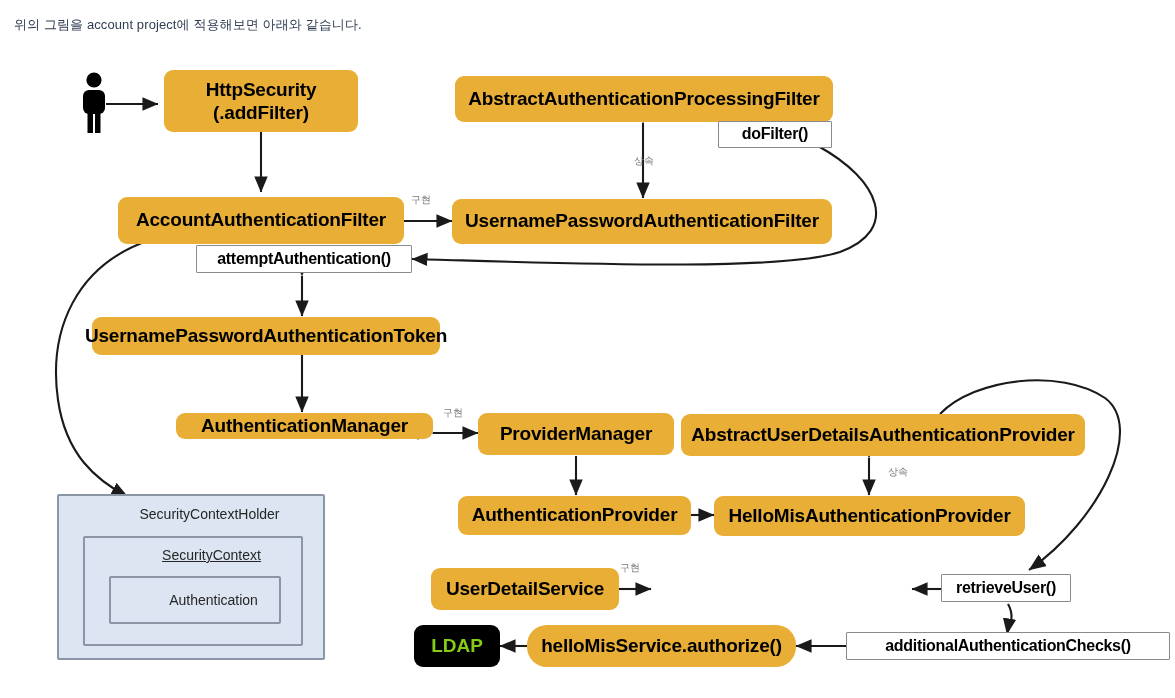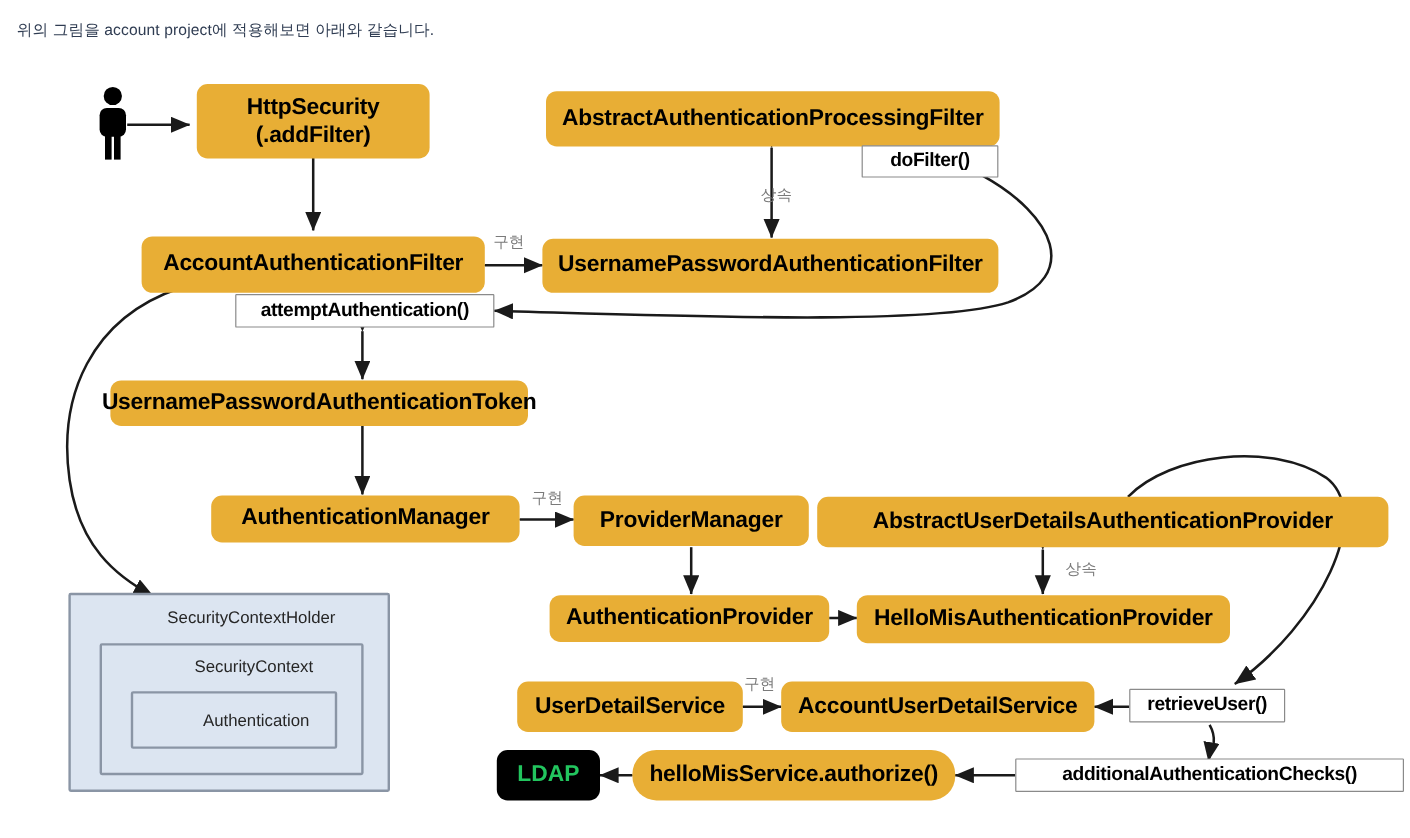--- a/index.html
+++ b/index.html
@@ -18,38 +18,38 @@
     position:absolute;box-sizing:border-box;
     display:flex;align-items:center;justify-content:center;text-align:center;
     font-weight:bold;line-height:1.18;
   }
   .node.orange{
     background:#e8ae35;color:#000000;border-radius:9px;
     font-size:19px;letter-spacing:-.2px;
   }
   .node.orange.two-line{line-height:1.22;}
   .node.black{
-    background:#000000;color:#22c55e;border-radius:9px;
+    background:#000000;color:#84cc16;border-radius:9px;
     font-size:19px;
   }
   .node.method{
     background:#ffffff;color:#000000;border:1px solid #8a8a8a;
     font-size:16px;border-radius:1px;letter-spacing:-.3px;
   }
   .node.ctx{
     background:#dce5f1;border:2px solid #8a95a5;border-radius:2px;
     color:#262626;font-weight:normal;font-size:14px;
     display:block;
   }
   .ctx-label{
     position:absolute;left:0;right:0;
     font-size:14px;color:#262626;margin-left:37px;
   }
   .edge-label{
-    position:absolute;font-size:13px;color:#7a7a7a;font-weight:normal;
+    position:absolute;font-size:10px;color:#7a7a7a;font-weight:normal;
     white-space:nowrap;
   }
   #person{position:absolute;}
 </style>
 </head>
 <body>
 
 <div id="caption">위의 그림을 account project에 적용해보면 아래와 같습니다.</div>
 
 <div id="canvas">
@@ -117,51 +117,50 @@
   </div>
 
   <div class="node orange" style="left:455px;top:76px;width:378px;height:46px;">AbstractAuthenticationProcessingFilter</div>
 
   <div class="node orange" style="left:118px;top:197px;width:286px;height:47px;">AccountAuthenticationFilter</div>
 
   <div class="node orange" style="left:452px;top:199px;width:380px;height:45px;">UsernamePasswordAuthenticationFilter</div>
 
   <div class="node orange" style="left:92px;top:317px;width:348px;height:38px;">UsernamePasswordAuthenticationToken</div>
 
-  <div class="node orange" style="left:176px;top:413px;width:257px;height:39px;">AuthenticationManager</div>
+  <div class="node orange" style="left:176px;top:413px;width:257px;height:26px;">AuthenticationManager</div>
 
   <div class="node orange" style="left:478px;top:413px;width:196px;height:42px;">ProviderManager</div>
 
-  <div class="node orange" style="left:681px;top:414px;width:476px;height:42px;">AbstractUserDetailsAuthenticationProvider</div>
+  <div class="node orange" style="left:681px;top:414px;width:404px;height:42px;">AbstractUserDetailsAuthenticationProvider</div>
 
   <div class="node orange" style="left:458px;top:496px;width:233px;height:39px;">AuthenticationProvider</div>
 
   <div class="node orange" style="left:431px;top:568px;width:188px;height:42px;">UserDetailService</div>
 
   <div class="node orange" style="left:714px;top:496px;width:311px;height:40px;">HelloMisAuthenticationProvider</div>
 
-  <div class="node orange" style="left:651px;top:568px;width:261px;height:42px;">AccountUserDetailService</div>
 
   <div class="node orange" style="left:527px;top:625px;width:269px;height:42px;border-radius:20px;">helloMisService.authorize()</div>
 
   <div class="node black" style="left:414px;top:625px;width:86px;height:42px;">LDAP</div>
 
   <div class="node method" style="left:718px;top:121px;width:114px;height:27px;font-weight:bold;">doFilter()</div>
 
   <div class="node method" style="left:196px;top:245px;width:216px;height:28px;font-weight:bold;">attemptAuthentication()</div>
 
   <div class="node method" style="left:941px;top:574px;width:130px;height:28px;font-weight:bold;text-align:right;">retrieveUser()</div>
 
   <div class="node method" style="left:846px;top:632px;width:324px;height:28px;font-weight:bold;">additionalAuthenticationChecks()</div>
 
   <div class="node ctx" style="left:57px;top:494px;width:268px;height:166px;">
     <div class="ctx-label" style="top:10px;">SecurityContextHolder</div>
 
     <div class="node ctx" style="left:24px;top:40px;width:220px;height:110px;">
-      <div class="ctx-label" style="top:9px;">SecurityContext</div>
+      <div class="ctx-label" style="top:9px;text-decoration:underline;">SecurityContext</div>
 
       <div class="node ctx" style="left:24px;top:38px;width:172px;height:48px;">
         <div class="ctx-label" style="top:14px;">Authentication</div>
       </div>
     </div>
   </div>
 
   <div class="edge-label" style="left:411px;top:193px;">구현</div>
 
   <div class="edge-label" style="left:634px;top:154px;">상속</div>

